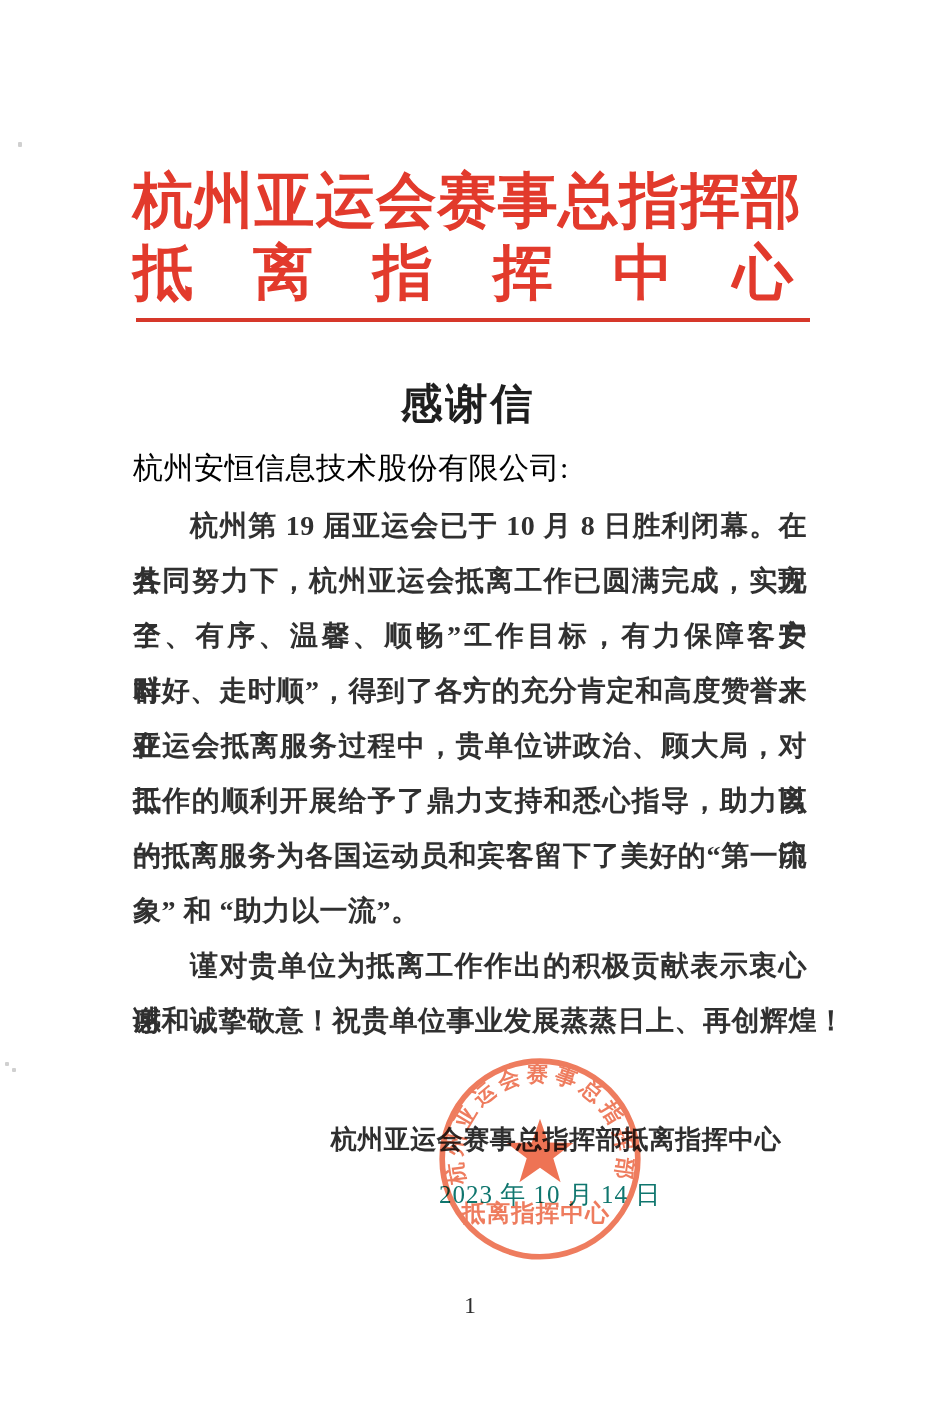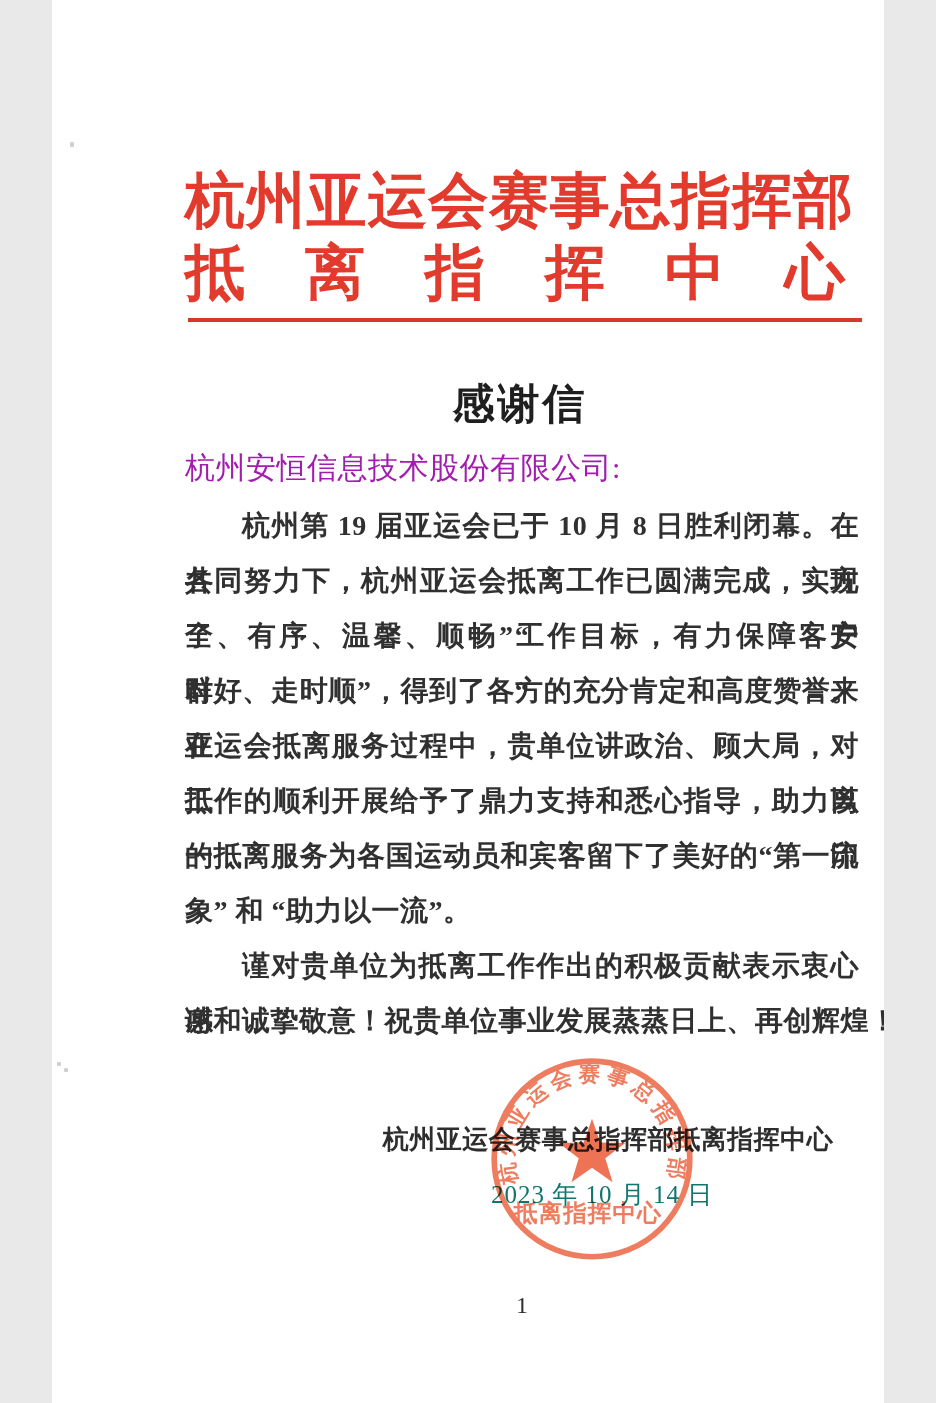--- a/index.html
+++ b/index.html
@@ -1,18 +1,18 @@
 <!DOCTYPE html>
 <html><head>
 <meta charset="utf-8">
 <style>
   html,body{margin:0;padding:0;background:#e9e9e9;}
   .page{
     position:relative;
-    width:832px;height:1403px;
+    width:936px;height:1403px;
     margin:0 auto;
     background:#ffffff;
     overflow:hidden;
     font-family:"Liberation Serif","DejaVu Serif",serif;
     color:#333;
   }
   
   .lh1{
     position:absolute;left:133px;top:168px;width:668px;
     font-size:60px;line-height:1.1;font-weight:700;
@@ -29,21 +29,21 @@
     position:absolute;left:136px;top:318px;width:674px;height:4px;
   }
   
   .title{
     position:absolute;left:0;top:376px;width:936px;
     text-align:center;font-size:42px;font-weight:700;color:#1f1f1f;
     letter-spacing:3px;
   }
   .salutation{
     position:absolute;left:133px;top:448px;
-    font-size:30px;color:#a21caf;letter-spacing:0.5px;text-align:right;
+    font-size:30px;color:#000000;letter-spacing:0.5px;text-align:right;
   }
   .body-block{
     position:absolute;left:133px;top:498px;width:674px;
     font-size:28px;color:#303030;
   }
   .body-block .line{
     height:55px;line-height:55px;white-space:nowrap;
     letter-spacing:0.5px;
     font-weight:bold;
   }

